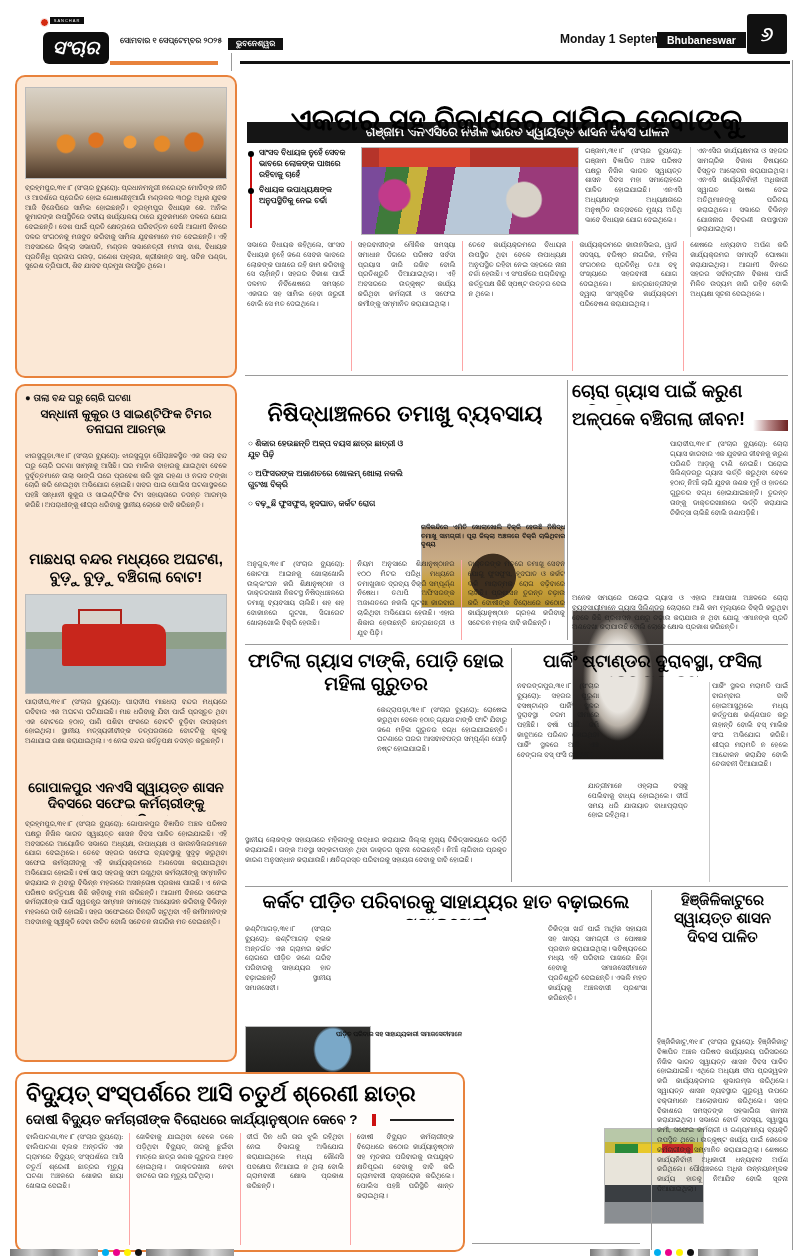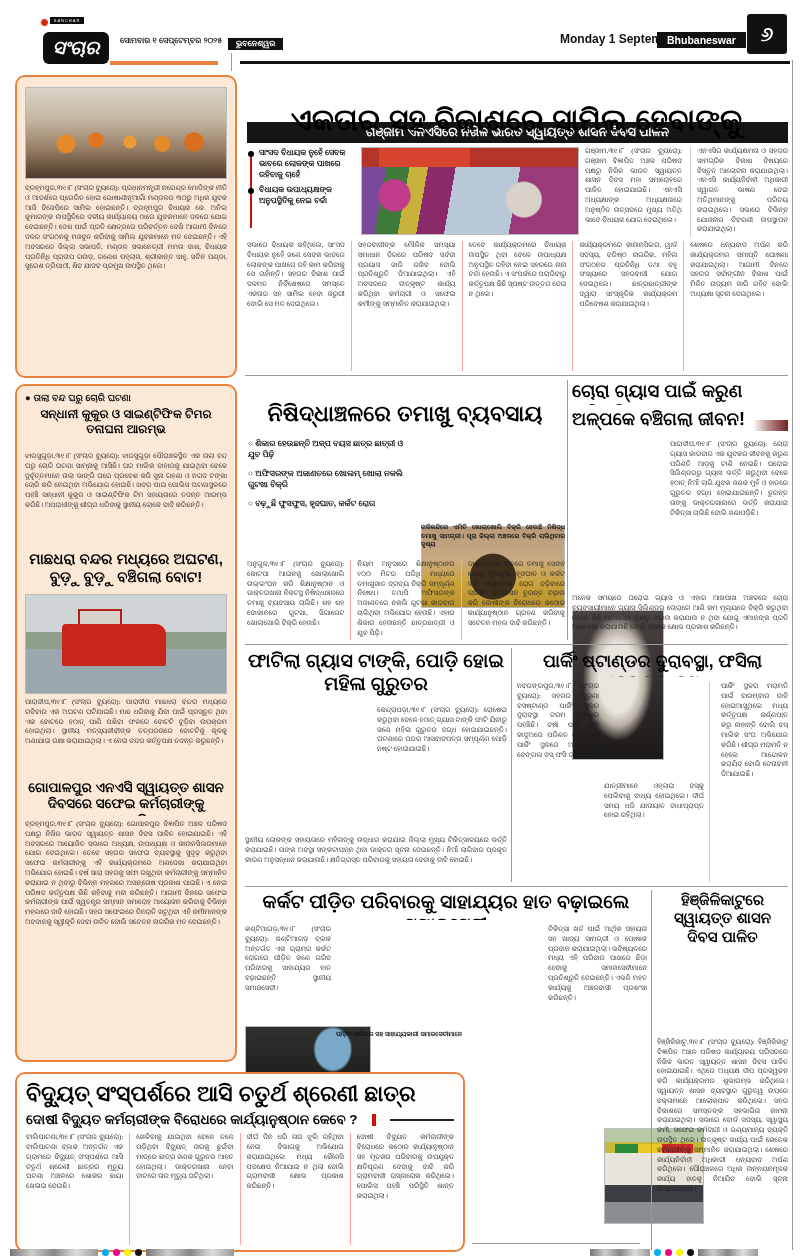--- a/index.html
+++ b/index.html
@@ -165,22 +165,22 @@
   <div class="abs hl" style="left:245px;top:649px;width:262px;height:54px;font-size:19px;">ଫାଟିଲା ଗ୍ୟାସ ଟାଙ୍କି, ପୋଡ଼ି ହୋଇ ମହିଳା ଗୁରୁତର</div>
   <div class="abs photo ph-burnroom" style="left:245px;top:706px;width:126px;height:126px;"></div>
   <div class="abs body-txt" style="left:377px;top:706px;width:130px;height:126px;">କେନ୍ଦ୍ରାପଡ଼ା,୩୧।୮ (ସଂଚାର ବ୍ୟୁରୋ): ରୋଷେଇ କରୁଥିବା ବେଳେ ହଠାତ୍ ଗ୍ୟାସ ଟାଙ୍କି ଫାଟି ଯିବାରୁ ଜଣେ ମହିଳା ଗୁରୁତର ଦଗ୍ଧ ହୋଇଯାଇଛନ୍ତି। ଘଟଣାରେ ଘରର ଆସବାବପତ୍ର ସମ୍ପୂର୍ଣ୍ଣ ପୋଡ଼ି ନଷ୍ଟ ହୋଇଯାଇଛି।</div>
   <div class="abs body-txt" style="left:245px;top:836px;width:262px;height:46px;">ସ୍ଥାନୀୟ ଲୋକଙ୍କ ସହାୟତାରେ ମହିଳାଙ୍କୁ ଉଦ୍ଧାର କରାଯାଇ ଜିଲ୍ଲା ମୁଖ୍ୟ ଚିକିତ୍ସାଳୟରେ ଭର୍ତ୍ତି କରାଯାଇଛି। ତାଙ୍କ ଅବସ୍ଥା ସଙ୍କଟାପନ୍ନ ଥିବା ଡାକ୍ତର ସୂଚନା ଦେଇଛନ୍ତି। ନିଆଁ ଲାଗିବାର ପ୍ରକୃତ କାରଣ ଅନୁସନ୍ଧାନ କରାଯାଉଛି। କ୍ଷତିଗ୍ରସ୍ତ ପରିବାରକୁ ସହାୟତା ଦେବାକୁ ଦାବି ହୋଇଛି।</div>
 
   <div class="abs vline" style="left:511px;top:648px;height:234px;"></div>
 
   <div class="abs hl" style="left:517px;top:651px;width:271px;height:26px;font-size:17.5px;">ପାର୍କିଂ ଷ୍ଟାଣ୍ଡର ଦୁରାବସ୍ଥା, ଫସିଲା ବେଙ୍ଗଲ ବସ୍</div>
   <div class="abs body-txt" style="left:517px;top:682px;width:82px;height:200px;">ନବରଙ୍ଗପୁର,୩୧।୮ (ସଂଚାର ବ୍ୟୁରୋ): ସହରର ପୁରୁଣା ବସଷ୍ଟାଣ୍ଡ ପାର୍କିଂ ସ୍ଥଳର ଦୁରାବସ୍ଥା ଚରମ ସୀମାରେ ପହଞ୍ଚିଛି। ବର୍ଷା ପାଣି ଜମି କାଦୁଅରେ ପରିଣତ ହୋଇଥିବା ପାର୍କିଂ ସ୍ଥଳରେ ଆଜି ଏକ ବେଙ୍ଗଲ ବସ୍ ଫସି ରହିଥିଲା।</div>
   <div class="abs photo ph-bus" style="left:604px;top:682px;width:100px;height:96px;"></div>
-  <div class="abs body-txt" style="left:604px;top:782px;width:100px;height:100px;">ଯାତ୍ରୀମାନେ ଓହ୍ଲାଇ ବସ୍‌କୁ ପେଲିବାକୁ ବାଧ୍ୟ ହୋଇଥିଲେ। ଦୀର୍ଘ ସମୟ ଧରି ଯାତାୟାତ ବାଧାପ୍ରାପ୍ତ ହୋଇ ରହିଥିଲା।</div>
-  <div class="abs body-txt" style="left:709px;top:682px;width:79px;height:200px;border-left:1px solid #c9c9c9;padding-left:11px;box-sizing:border-box;">ପାର୍କିଂ ସ୍ଥଳର ମରାମତି ପାଇଁ ବାରମ୍ବାର ଦାବି ହୋଇଆସୁଥିଲେ ମଧ୍ୟ କର୍ତ୍ତୃପକ୍ଷ କର୍ଣ୍ଣପାତ କରୁ ନାହାନ୍ତି ବୋଲି ବସ୍ ମାଲିକ ସଂଘ ଅଭିଯୋଗ କରିଛି। ଶୀଘ୍ର ମରାମତି ନ ହେଲେ ଆନ୍ଦୋଳନ କରାଯିବ ବୋଲି ଚେତାବନୀ ଦିଆଯାଇଛି।</div>
+  <div class="abs body-txt" style="left:588px;top:782px;width:100px;height:100px;">ଯାତ୍ରୀମାନେ ଓହ୍ଲାଇ ବସ୍‌କୁ ପେଲିବାକୁ ବାଧ୍ୟ ହୋଇଥିଲେ। ଦୀର୍ଘ ସମୟ ଧରି ଯାତାୟାତ ବାଧାପ୍ରାପ୍ତ ହୋଇ ରହିଥିଲା।</div>
+  <div class="abs body-txt" style="left:709px;top:682px;width:79px;height:200px;border-left:1px solid #c9c9c9;padding-left:2px;box-sizing:border-box;">ପାର୍କିଂ ସ୍ଥଳର ମରାମତି ପାଇଁ ବାରମ୍ବାର ଦାବି ହୋଇଆସୁଥିଲେ ମଧ୍ୟ କର୍ତ୍ତୃପକ୍ଷ କର୍ଣ୍ଣପାତ କରୁ ନାହାନ୍ତି ବୋଲି ବସ୍ ମାଲିକ ସଂଘ ଅଭିଯୋଗ କରିଛି। ଶୀଘ୍ର ମରାମତି ନ ହେଲେ ଆନ୍ଦୋଳନ କରାଯିବ ବୋଲି ଚେତାବନୀ ଦିଆଯାଇଛି।</div>
 
   <div class="abs hline" style="left:245px;top:886px;width:543px;"></div>
 
   <div class="abs hl" style="left:245px;top:890px;width:402px;height:30px;font-size:19px;">କର୍କଟ ପୀଡ଼ିତ ପରିବାରକୁ ସାହାଯ୍ୟର ହାତ ବଢ଼ାଇଲେ ସମାଜସେବୀ</div>
   <div class="abs body-txt" style="left:245px;top:925px;width:86px;height:140px;">କଣ୍ଟିଆଗଡ଼,୩୧।୮ (ସଂଚାର ବ୍ୟୁରୋ): କଣ୍ଟିଆଗଡ଼ ବ୍ଲକ ଅନ୍ତର୍ଗତ ଏକ ଗ୍ରାମର କର୍କଟ ରୋଗରେ ପୀଡ଼ିତ ଜଣେ ଗରିବ ପରିବାରକୁ ସାହାଯ୍ୟର ହାତ ବଢ଼ାଇଛନ୍ତି ସ୍ଥାନୀୟ ସମାଜସେବୀ।</div>
 
   <div class="abs caption" style="left:336px;top:1030px;width:206px;height:34px;">ପୀଡ଼ିତ ପରିବାର ସହ ସାହାଯ୍ୟକାରୀ ସମାଜସେବୀମାନେ</div>
   <div class="abs body-txt" style="left:548px;top:925px;width:99px;height:140px;">ଚିକିତ୍ସା ଖର୍ଚ୍ଚ ପାଇଁ ଆର୍ଥିକ ସହାୟତା ସହ ଖାଦ୍ୟ ସାମଗ୍ରୀ ଓ ପୋଷାକ ପ୍ରଦାନ କରାଯାଇଥିଲା। ଭବିଷ୍ୟତରେ ମଧ୍ୟ ଏହି ପରିବାର ପାଖରେ ଛିଡ଼ା ହେବାକୁ ସମାଜସେବୀମାନେ ପ୍ରତିଶ୍ରୁତି ଦେଇଛନ୍ତି। ଏଭଳି ମହତ କାର୍ଯ୍ୟକୁ ଅଞ୍ଚଳବାସୀ ପ୍ରଶଂସା କରିଛନ୍ତି।</div>
 
   <div class="abs vline" style="left:651px;top:890px;height:360px;"></div>

